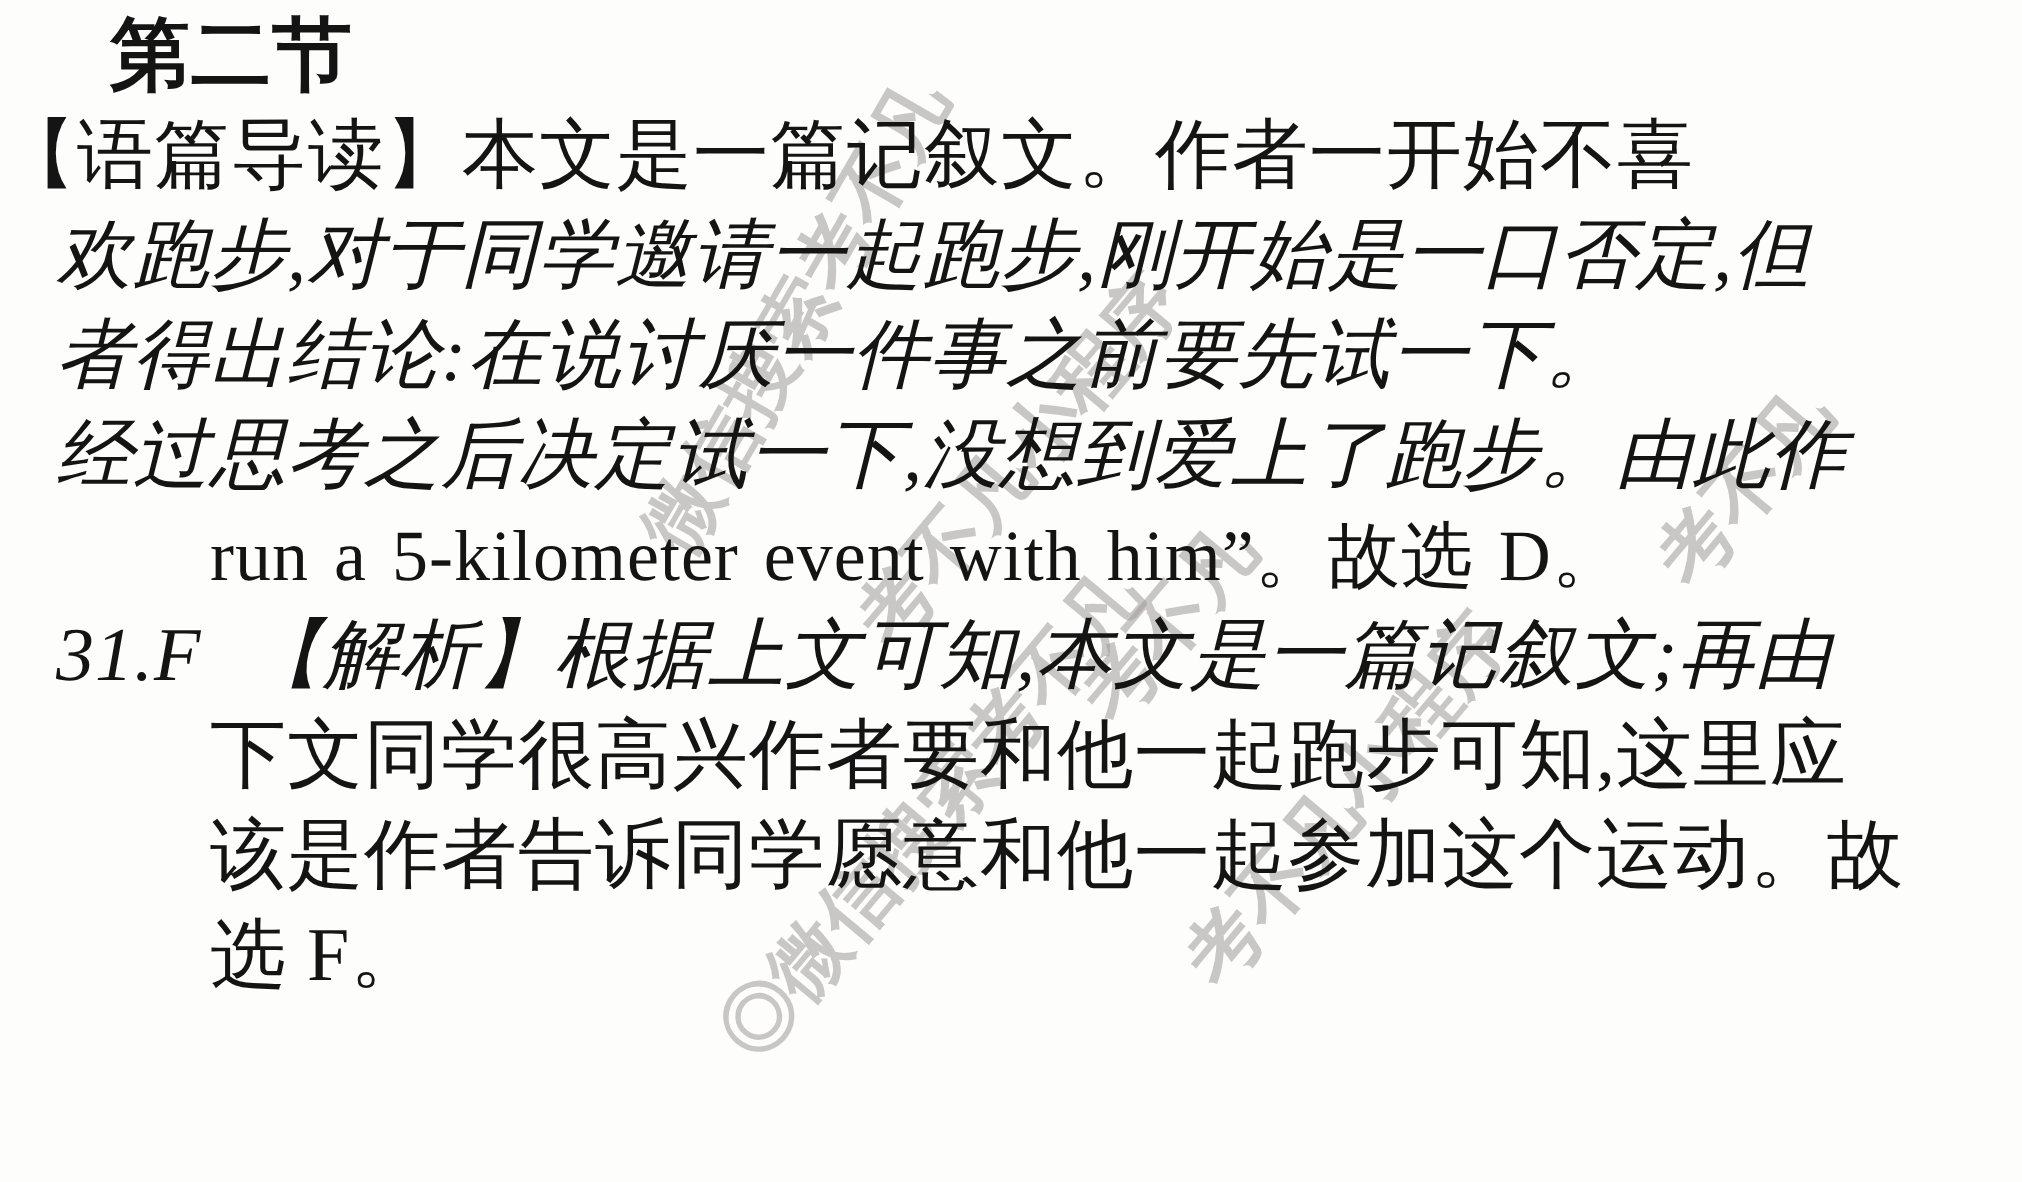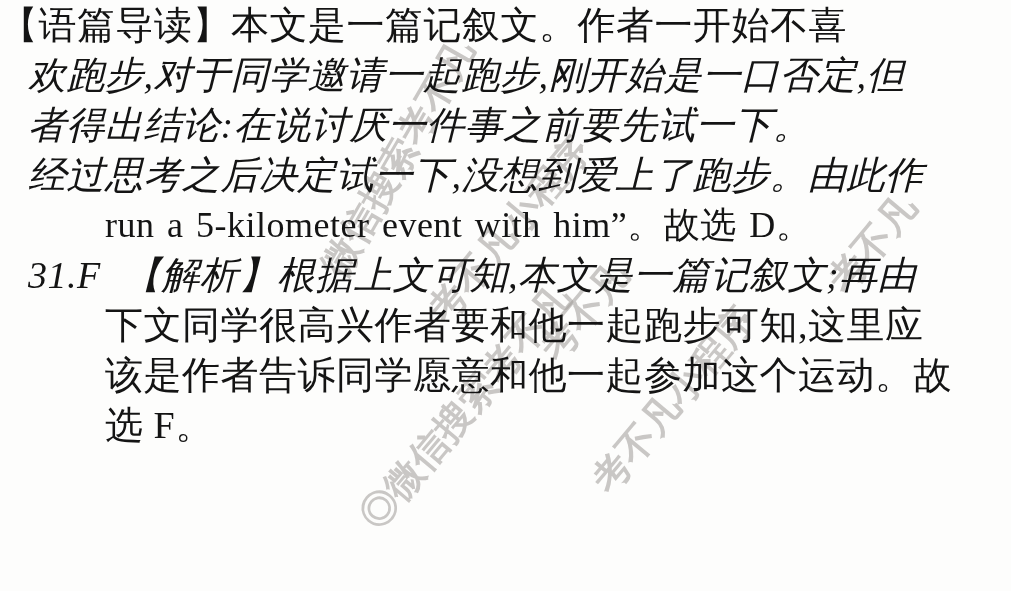--- a/index.html
+++ b/index.html
@@ -81,20 +81,21 @@
     <span class="wm wm-a">微信搜索考不凡</span>
     <span class="wm wm-b">◎微信搜索考不凡</span>
     <span class="wm wm-c">考不凡小程序</span>
     <span class="wm wm-d">考不凡小程序</span>
     <span class="wm wm-e">考不凡</span>
     <span class="wm wm-f">考不凡</span>
   </div>
 
   <div class="textlayer">
 
+    <div class="line heading">第二节</div>
 
     <div class="line indent-first">【语篇导读】本文是一篇记叙文。作者一开始不喜</div>
     <div class="line flush">欢跑步,对于同学邀请一起跑步,刚开始是一口否定,但</div>
     <div class="line flush">者得出结论:在说讨厌一件事之前要先试一下。</div>
     <div class="line flush">经过思考之后决定试一下,没想到爱上了跑步。由此作</div>
 
     <div class="line cont english">run a 5-kilometer event with him”。故选 D。</div>
 
     <div class="line flush">
       <span class="num">31.</span><span class="ans">F</span><span>【解析】根据上文可知,本文是一篇记叙文;再由</span>

